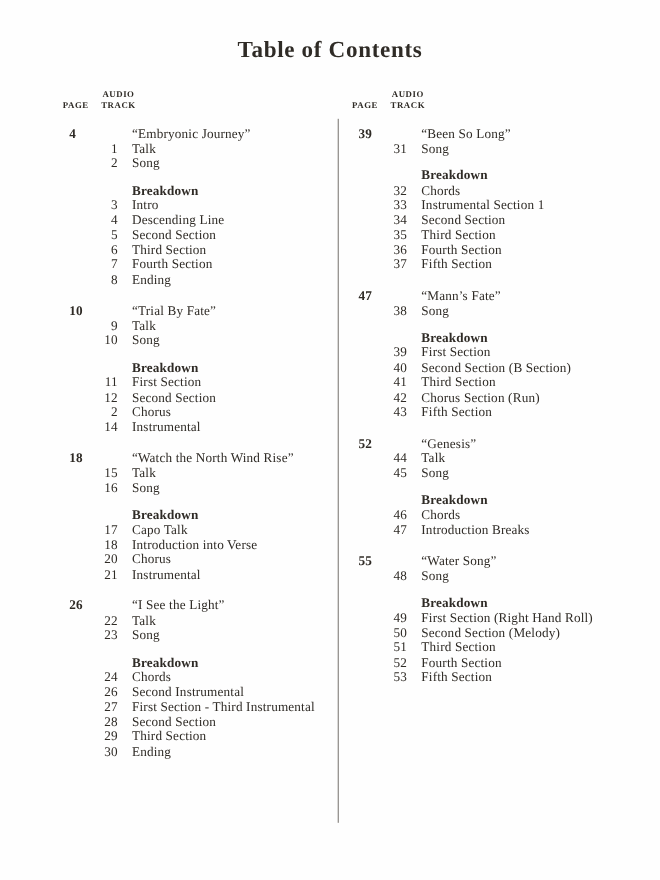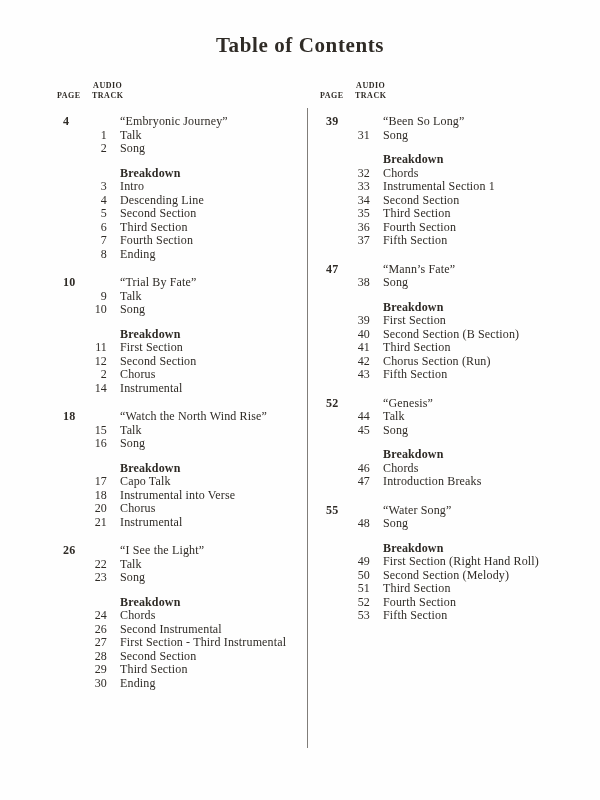--- a/index.html
+++ b/index.html
@@ -177,21 +177,21 @@
           <span class="lbl bd">Breakdown</span>
         </div>
         <div class="row">
           <span class="pg"></span>
           <span class="num">17</span>
           <span class="lbl">Capo Talk</span>
         </div>
         <div class="row">
           <span class="pg"></span>
           <span class="num">18</span>
-          <span class="lbl">Instrumental into Verse</span>
+          <span class="lbl">Introduction into Verse</span>
         </div>
         <div class="row">
           <span class="pg"></span>
           <span class="num">20</span>
           <span class="lbl">Chorus</span>
         </div>
         <div class="row">
           <span class="pg"></span>
           <span class="num">21</span>
           <span class="lbl">Instrumental</span>

